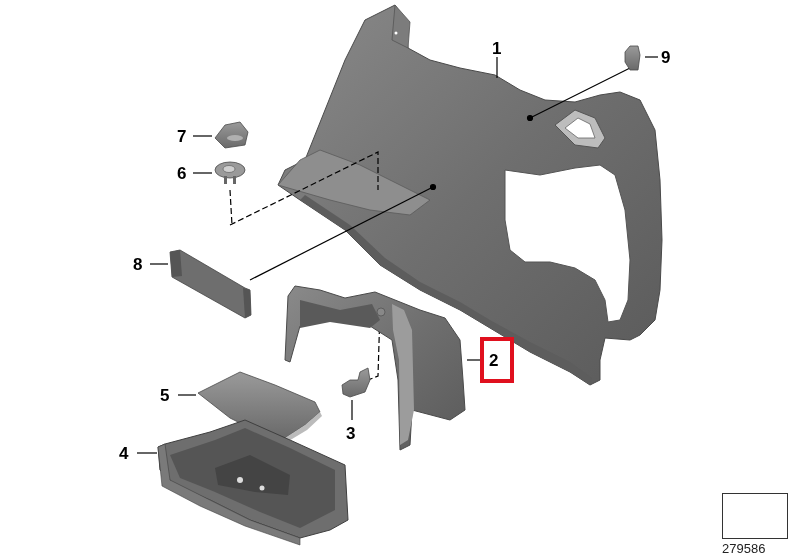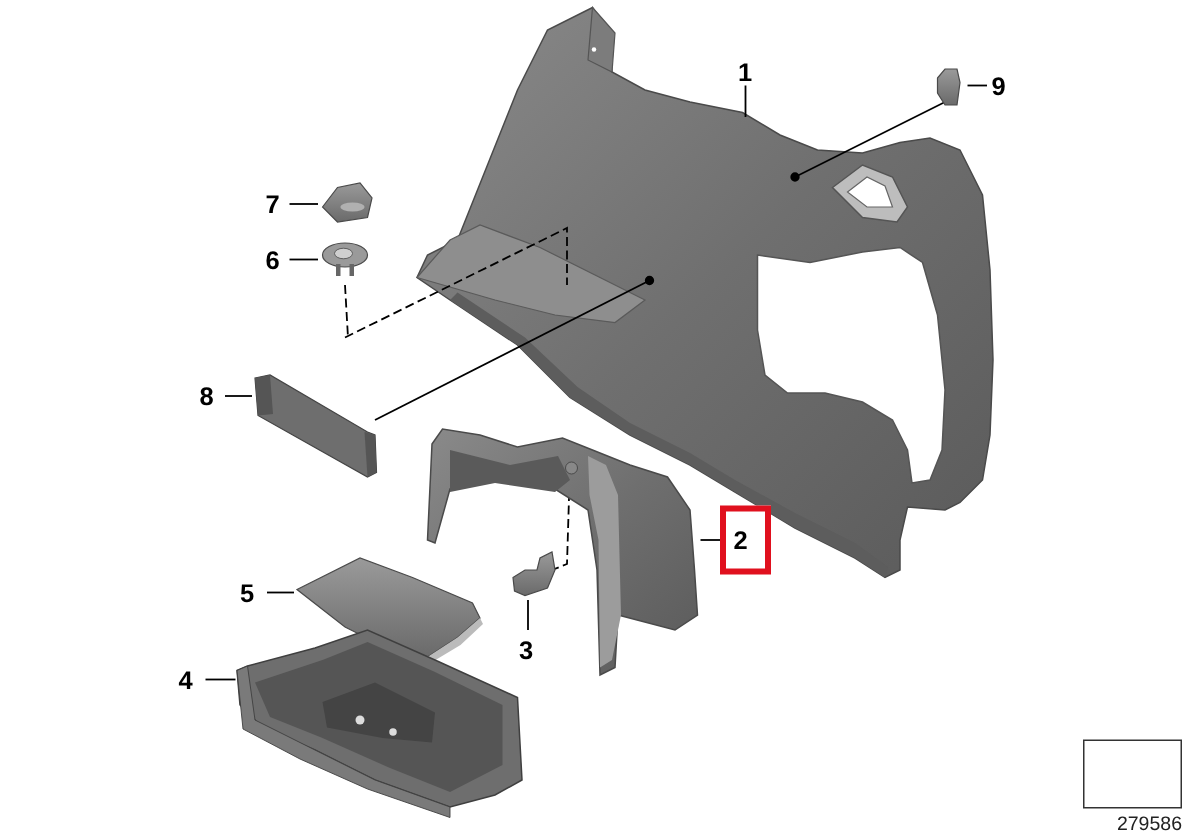--- a/index.html
+++ b/index.html
@@ -1,21 +1,21 @@
 <!DOCTYPE html>
 <html><head>
 <meta charset="utf-8">
 <style>
   html, body { margin: 0; padding: 0; background: #ffffff; }
   body { width: 800px; height: 560px; position: relative; overflow: hidden; font-family: "Liberation Sans", sans-serif; }
   .canvas { position: absolute; left: 0; top: 0; width: 800px; height: 560px; }
   .callout { position: absolute; font-family: "Liberation Sans", sans-serif; font-weight: bold; font-size: 17px; color: #000; line-height: 1; }
   .callout-highlight { position: absolute; border: 4px solid #e0101e; background: #fff; box-sizing: border-box; }
   .ref-box { position: absolute; left: 722px; top: 493px; width: 66px; height: 46px; border: 1px solid #333; box-sizing: border-box; background: #fff; }
-  .ref-num { position: absolute; left: 722px; top: 541px; width: 66px; text-align: right; font-size: 13px; color: #222; font-family: "Liberation Sans", sans-serif; }
+  .ref-num { position: absolute; left: 722px; top: 541px; width: 66px; text-align: left; font-size: 13px; color: #222; font-family: "Liberation Sans", sans-serif; }
 </style>
 </head>
 <body>
 
 <svg class="canvas" viewBox="0 0 800 560" xmlns="http://www.w3.org/2000/svg">
   <defs>
     <linearGradient id="gPanel" x1="0" y1="0" x2="1" y2="1">
       <stop offset="0" stop-color="#8a8a8a"></stop>
       <stop offset="0.5" stop-color="#6f6f6f"></stop>
       <stop offset="1" stop-color="#5a5a5a"></stop>

